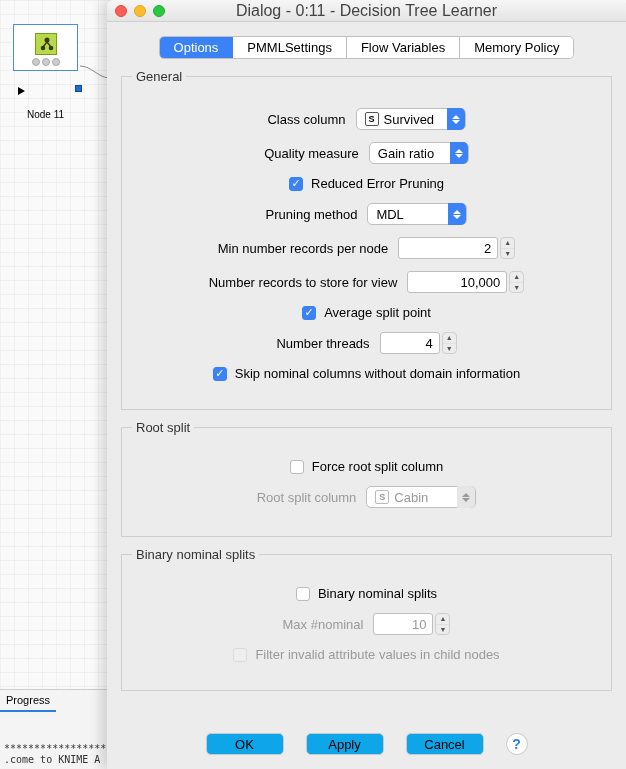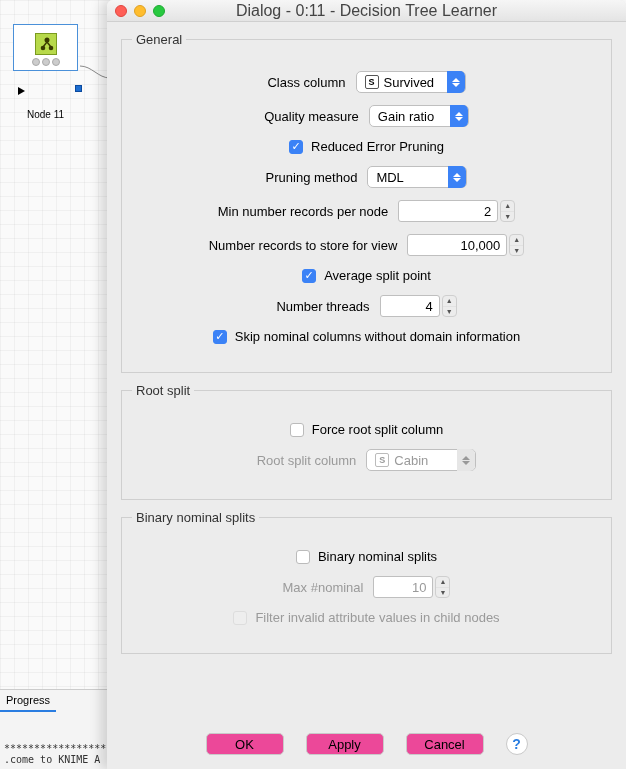--- a/index.html
+++ b/index.html
@@ -170,21 +170,21 @@
     display:flex;flex-direction:column;
   }
   .spin-btns div{flex:1;display:flex;align-items:center;justify-content:center;font-size:7px;color:#555;}
   .spin-btns div:first-child{border-bottom:1px solid #e2e2e2;}
 
   .footer {
     height:50px;display:flex;align-items:center;justify-content:center;gap:22px;
     border-top:0;
   }
   .mac-btn{
-    min-width:78px;height:22px;border:1px solid #c9c9c9;border-radius:5px;background:#ec4899;
+    min-width:78px;height:22px;border:1px solid #c9c9c9;border-radius:5px;background:#0ea5e9;
     font-size:13px;display:flex;align-items:center;justify-content:center;cursor:default;
   }
   .help-btn{
     width:22px;height:22px;border:1px solid #c9c9c9;border-radius:11px;background:#fff;
     display:flex;align-items:center;justify-content:center;color:#2a7de1;font-weight:bold;font-size:14px;
   }
 </style>
 </head>
 <body>
 
@@ -226,20 +226,26 @@
 <div class="dialog">
   <div class="titlebar">
     <div class="traffic">
       <span class="tl red"></span>
       <span class="tl yel"></span>
       <span class="tl grn"></span>
     </div>
     <div class="title-text">Dialog - 0:11 - Decision Tree Learner</div>
   </div>
 
+  <div class="tabbar">
+    <div class="seg active">Options</div>
+    <div class="seg">PMMLSettings</div>
+    <div class="seg">Flow Variables</div>
+    <div class="seg">Memory Policy</div>
+  </div>
 
   <div class="content">
     <fieldset class="group">
       <legend>General</legend>
 
       <div class="row">
         <label>Class column</label>
         <div class="mac-select" style="width:110px">
           <span class="sicon">S</span>
           <span class="val">Survived</span>

